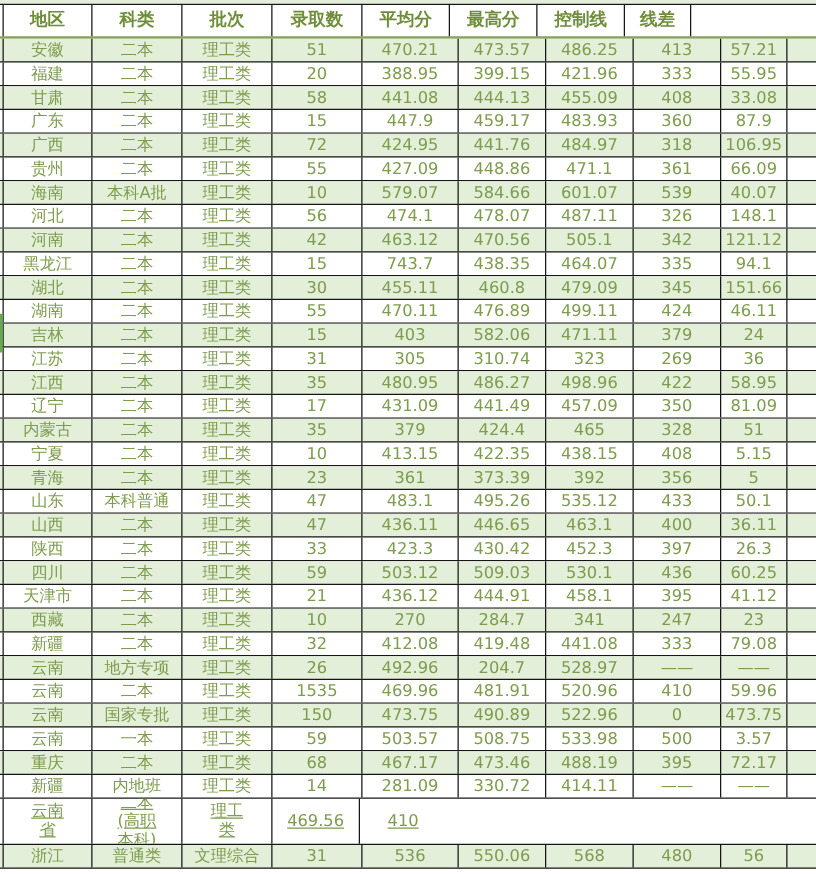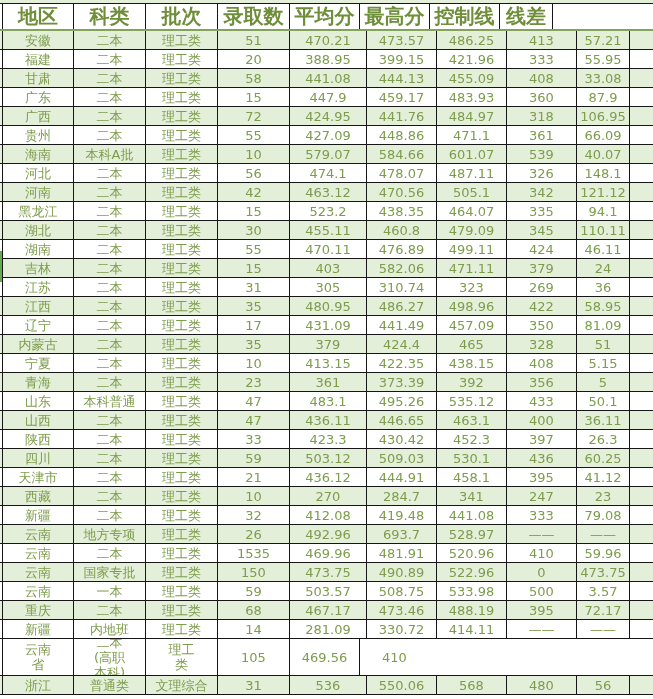--- a/index.html
+++ b/index.html
@@ -19,36 +19,36 @@
   .top-sliver{height:3px;background:var(--fill);}
   .grid{width:653px;}
   .row{
     display:flex;align-items:stretch;height:18px;
     border-bottom:1px solid var(--line);
     color:var(--ink);font-size:13px;
   }
   .row.shaded{background:var(--fill);}
   .row.header{
     height:25px;background:#fff;color:var(--ink-head);
-    font-weight:bold;font-size:20px;
+    font-weight:bold;font-size:14px;
     border-top:1px solid var(--line);
     border-bottom:2px solid var(--head-underline);
   }
   .row.tall{height:36px;}
   .gutter-l{width:2px;flex:0 0 auto;}
   .gutter-r{flex:1 1 auto;}
   .cell{
     box-sizing:border-box;flex:0 0 auto;
     border-left:1px solid var(--line);
     display:flex;align-items:center;justify-content:center;
     text-align:center;white-space:nowrap;overflow:hidden;
     line-height:15px;
   }
   .cell.last{border-right:1px solid var(--line);}
-  .row.tall .cell{white-space:normal;padding:0 18px;}
+  .row.tall .cell{white-space:normal;padding:0 18px;text-decoration:underline;}
   .c0{width:71px}.c1{width:72px}.c2{width:72px}.c3{width:72px}
   .c4{width:77px}.c5{width:70px}.c6{width:70px}.c7{width:70px}.c8{width:54px}
   .edge-marker{
     position:absolute;left:0;top:251px;width:2px;height:31px;
     background:#66a94f;
   }
 </style>
 </head>
 <body>
 
@@ -185,38 +185,38 @@
       <div class="cell c7">342</div>
       <div class="cell c8 last">121.12</div>
       <div class="gutter-r"></div>
   </div>
     <div class="row">
     <div class="gutter-l"></div>
     <div class="cell c0">黑龙江</div>
       <div class="cell c1">二本</div>
       <div class="cell c2">理工类</div>
       <div class="cell c3">15</div>
-      <div class="cell c4">523.2</div>
+      <div class="cell c4">743.7</div>
       <div class="cell c5">438.35</div>
       <div class="cell c6">464.07</div>
       <div class="cell c7">335</div>
       <div class="cell c8 last">94.1</div>
       <div class="gutter-r"></div>
   </div>
     <div class="row shaded">
     <div class="gutter-l"></div>
     <div class="cell c0">湖北</div>
       <div class="cell c1">二本</div>
       <div class="cell c2">理工类</div>
       <div class="cell c3">30</div>
       <div class="cell c4">455.11</div>
       <div class="cell c5">460.8</div>
       <div class="cell c6">479.09</div>
       <div class="cell c7">345</div>
-      <div class="cell c8 last">110.11</div>
+      <div class="cell c8 last">151.66</div>
       <div class="gutter-r"></div>
   </div>
     <div class="row">
     <div class="gutter-l"></div>
     <div class="cell c0">湖南</div>
       <div class="cell c1">二本</div>
       <div class="cell c2">理工类</div>
       <div class="cell c3">55</div>
       <div class="cell c4">470.11</div>
       <div class="cell c5">476.89</div>
@@ -407,21 +407,21 @@
       <div class="cell c8 last">79.08</div>
       <div class="gutter-r"></div>
   </div>
     <div class="row shaded">
     <div class="gutter-l"></div>
     <div class="cell c0">云南</div>
       <div class="cell c1">地方专项</div>
       <div class="cell c2">理工类</div>
       <div class="cell c3">26</div>
       <div class="cell c4">492.96</div>
-      <div class="cell c5">693.7</div>
+      <div class="cell c5">204.7</div>
       <div class="cell c6">528.97</div>
       <div class="cell c7">——</div>
       <div class="cell c8 last">——</div>
       <div class="gutter-r"></div>
   </div>
     <div class="row">
     <div class="gutter-l"></div>
     <div class="cell c0">云南</div>
       <div class="cell c1">二本</div>
       <div class="cell c2">理工类</div>
@@ -483,21 +483,20 @@
       <div class="cell c6">414.11</div>
       <div class="cell c7">——</div>
       <div class="cell c8 last">——</div>
       <div class="gutter-r"></div>
   </div>
     <div class="row tall">
     <div class="gutter-l"></div>
     <div class="cell c0">云南省</div>
       <div class="cell c1">二本(高职本科)</div>
       <div class="cell c2">理工类</div>
-      <div class="cell c3">105</div>
       <div class="cell c6">469.56</div>
       <div class="cell c7">410</div>
       <div class="gutter-r"></div>
   </div>
     <div class="row shaded">
     <div class="gutter-l"></div>
     <div class="cell c0">浙江</div>
       <div class="cell c1">普通类</div>
       <div class="cell c2">文理综合</div>
       <div class="cell c3">31</div>

